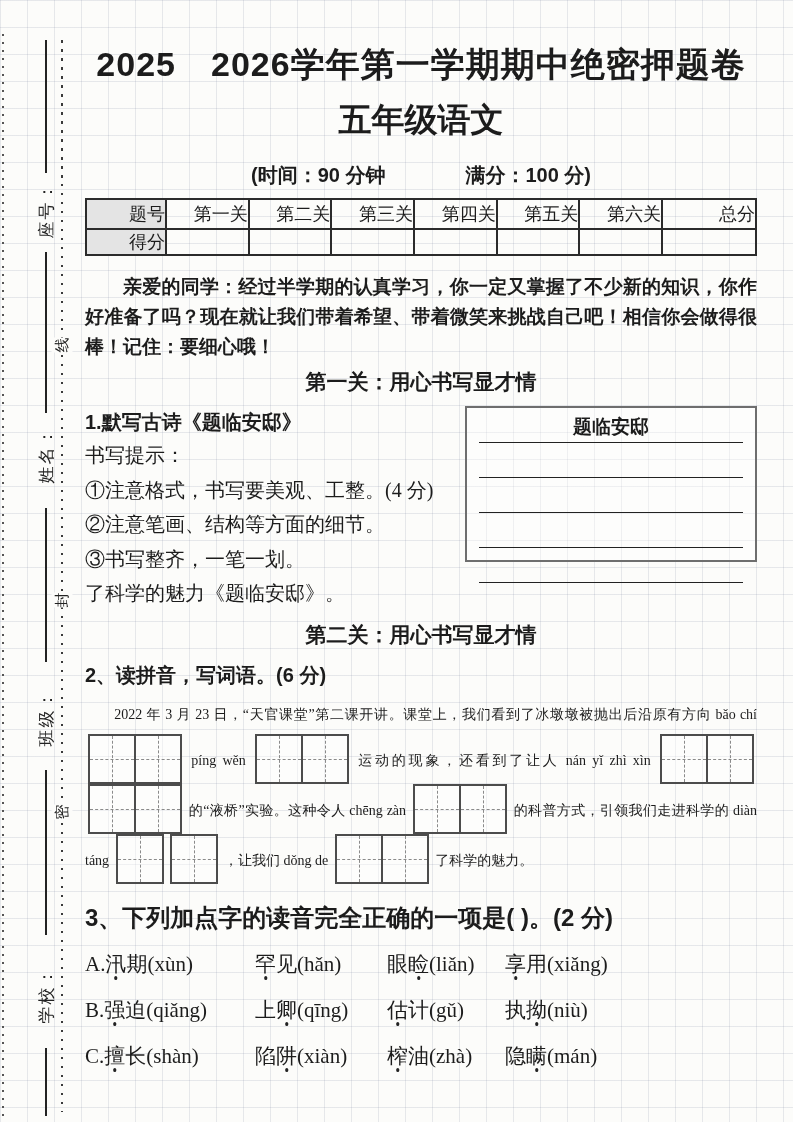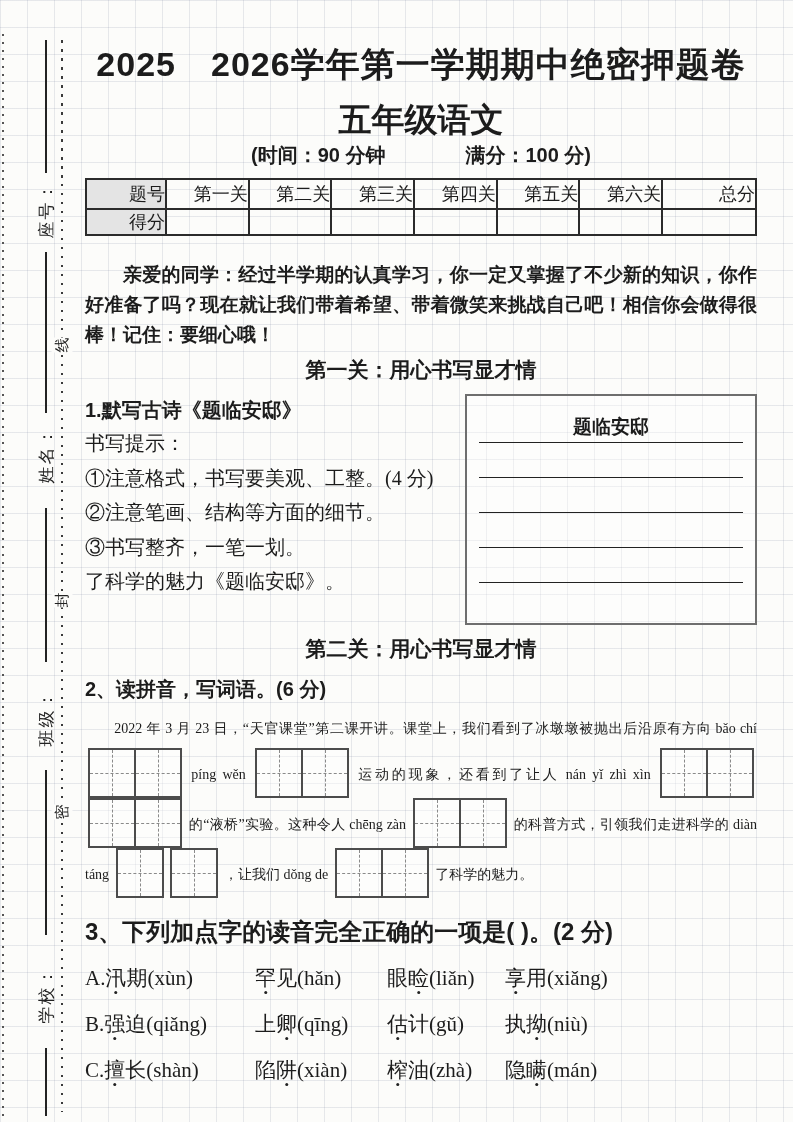--- a/index.html
+++ b/index.html
@@ -25,42 +25,42 @@
     transform:translate(-50%,-50%) rotate(-90deg);
     font-size:17px;letter-spacing:2px;color:#222;}
   .seal-char{position:absolute;left:62px;transform:translate(-50%,-50%) rotate(-90deg);
     font-size:15px;background:#fcfcfa;padding:1px 0;color:#222;}
 
   
   .content{position:absolute;left:85px;top:42px;width:672px;}
 
   .title1{font-size:34px;font-weight:700;text-align:center;line-height:44px;letter-spacing:1px;}
   .title2{font-size:33px;font-weight:700;text-align:center;line-height:40px;margin-top:14px;}
-  .info{font-size:20px;text-align:center;line-height:26px;margin-top:2px;font-weight:600;}
+  .info{font-size:20px;text-align:center;line-height:26px;margin-top:22px;font-weight:600;}
 
   table.score{width:100%;border-collapse:collapse;margin-top:10px;
     font-size:18px;table-layout:fixed;}
   table.score td{border:2px solid #2b2b2b;text-align:right;height:28px;padding:0;}
   table.score tr:nth-child(2) td{height:24px;}
   table.score td.shade{background:#e4e4e4;}
   table.score td:first-child{width:78px;}
   table.score td:last-child{width:92px;}
 
-  .intro{font-size:19px;font-weight:600;line-height:30px;margin-top:24px;
+  .intro{font-size:19px;font-weight:600;line-height:30px;margin-top:16px;
     text-indent:2em;text-align:justify;}
 
   .gate{font-size:21px;font-weight:700;text-align:center;line-height:28px;margin-top:6px;}
 
   .sec1{display:flex;margin-top:10px;}
   .s1-left{flex:1;padding-right:0;}
   .q-title{font-size:20px;font-weight:700;line-height:32px;}
   .hint{font-size:20px;line-height:34.5px;}
 
-  .wbox{width:292px;height:231px;border:2px solid #6e6e6e;box-sizing:border-box;
-    padding:16px 12px 0;background:rgba(255,255,255,0.35);}
+  .wbox{width:292px;height:156px;border:2px solid #6e6e6e;box-sizing:border-box;
+    padding:4px 12px 0;background:rgba(255,255,255,0.35);}
   .wb-title{text-align:center;font-weight:700;font-size:19px;height:30px;line-height:30px;
     border-bottom:1.5px solid #222;}
   .wline{height:34px;border-bottom:1.5px solid #222;}
 
   .q2-body{font-size:14px;line-height:44px;text-align:justify;margin-top:2px;}
 
   .gbox{display:inline-flex;vertical-align:middle;height:46px;margin:0 3px;
     border:2px solid #4c4c4c;position:relative;top:-3px;background:rgba(255,255,255,0.4);}
   .gbox .cell{width:44px;position:relative;}
   .gbox .cell + .cell{border-left:2px solid #4c4c4c;}

